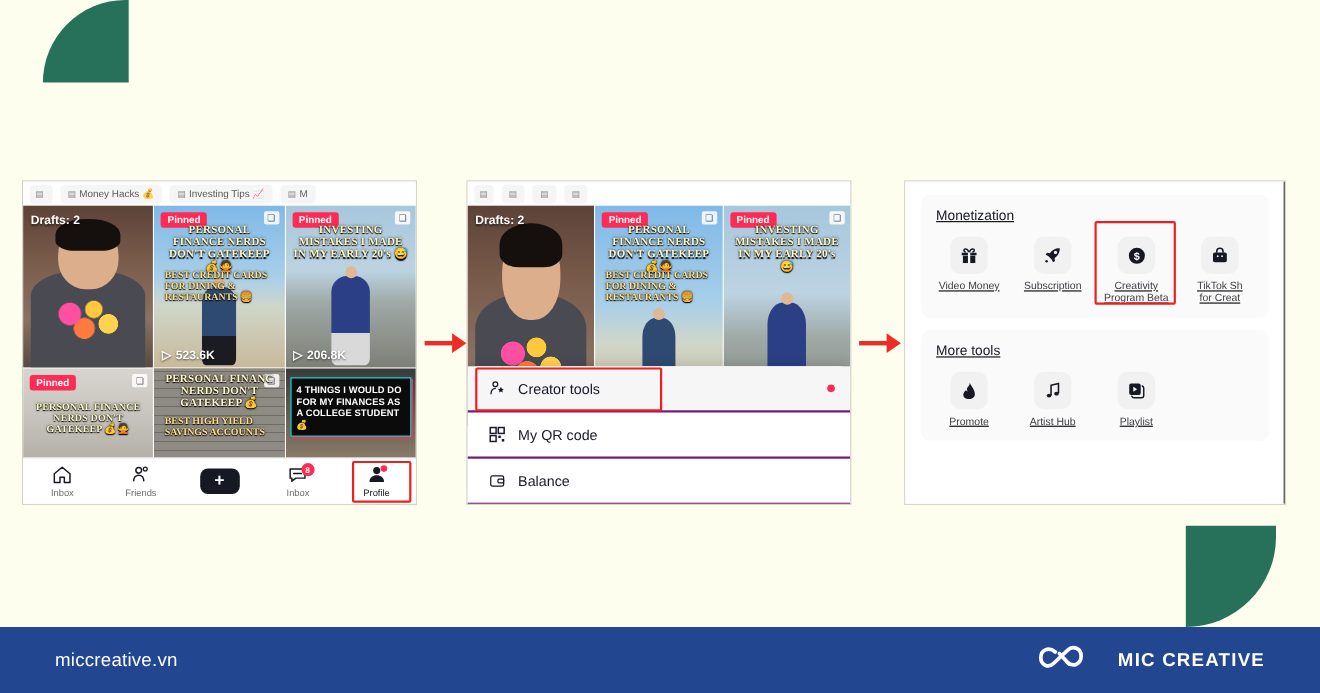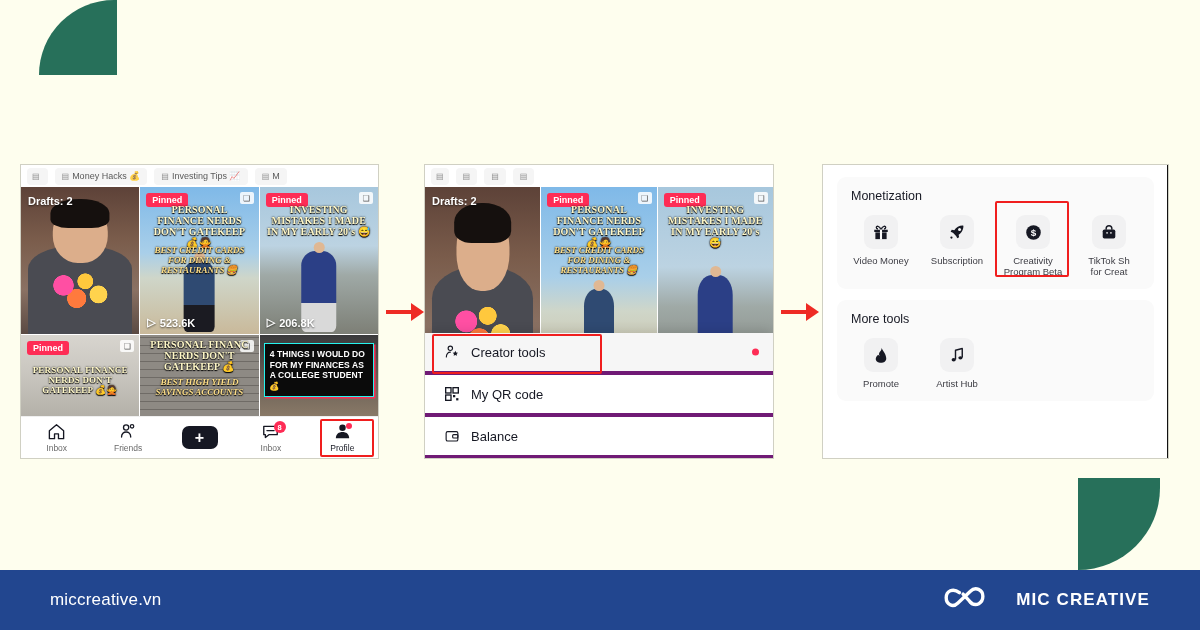--- a/index.html
+++ b/index.html
@@ -104,25 +104,24 @@
     display: flex; align-items: center; justify-content: center;
     font-size: 8px; color: #555;
   }
   .ov-title {
     position: absolute; left: 6%; right: 6%; top: 17px; text-align: center;
     font-family: "Liberation Serif", serif; font-weight: bold;
     font-size: 10px; line-height: 11px; color: #FFF8C8;
     text-shadow: 0 0 2px #000, 0 1px 1px #000; letter-spacing: .2px;
   }
   .ov-sub {
-    position: absolute; left: 8%; right: 8%; top: 58px; text-align: center;
+    position: absolute; left: 8%; right: 8%; top: 58px; text-align: left;
     font-family: "Liberation Serif", serif; font-weight: bold;
     font-size: 9px; line-height: 10px; color: #FFE08A;
     text-shadow: 0 0 2px #000, 0 1px 1px #000;
-    font-style: italic;
   }
   .ov-title.r2 { top: 30px; font-size: 9px; line-height: 10px; }
   .black-card {
     position: absolute; left: 4px; right: 4px; top: 8px;
     background: #0B0B0B; border: 1.5px solid #25F4EE;
     box-shadow: 1.5px 1.5px 0 #FE2C55;
     color: #fff; font-size: 8.5px; font-weight: bold; line-height: 10.5px;
     padding: 5px 5px; letter-spacing: .1px;
   }
   .person {
@@ -199,37 +198,37 @@
   #hl-profile { right: 4px; top: 2px; width: 54px; height: 38px; }
 
   
   .sheet {
     position: absolute; left: 0; bottom: 0; width: 100%; height: 125px;
     background: #ffffff; border-top-left-radius: 10px; border-top-right-radius: 10px;
     box-shadow: 0 -3px 10px rgba(0,0,0,.10);
   }
   .sheet-row {
     height: 42px; display: flex; align-items: center; gap: 11px;
-    padding: 0 18px; position: relative; border-bottom: 4px solid #701a75;
+    padding: 0 18px; position: relative; border-bottom: 2px solid #701a75;
   }
   .sheet-row:first-child { background: #F6F6F6; }
   .sheet-row .lbl { font-size: 13px; color: #161823; }
   .sheet-ic { width: 17px; height: 17px; display: flex; align-items: center;
               justify-content: center; color: #161823; }
   .row-dot {
     position: absolute; right: 14px; top: 50%; transform: translateY(-50%);
     width: 7px; height: 7px; border-radius: 50%; background: #FE2C55;
   }
   #hl-creator { left: 7px; top: 1px; width: 170px; height: 40px; }
 
   
   .ct-panel { position: absolute; left: 0; top: 0; width: 100%; height: 100%;
               background: #ffffff; padding: 12px 0 0 0; }
   .ct-card { background: #FAFAFA; border-radius: 9px; margin: 0 14px 11px 14px;
-             padding: 12px 0 10px 0; position: relative; }
+             padding: 12px 0 10px 0; position: relative; text-decoration: underline; }
   .ct-head { font-size: 12.5px; color: #161823; font-weight: normal;
              padding: 0 14px 8px 14px; }
   .ct-grid { display: flex; align-items: flex-start; padding: 0 6px; }
   .ct-item { width: 76px; flex: none; display: flex; flex-direction: column;
              align-items: center; gap: 6px; position: relative; padding: 4px 0 2px 0; }
   .ct-icon-box { width: 34px; height: 34px; border-radius: 9px; background: #F1F1F2;
                  display: flex; align-items: center; justify-content: center; }
   .ct-label { font-size: 9.5px; color: #3c3c43; text-align: center; line-height: 11px;
               white-space: pre-line; }
   #hl-cpb { left: 158px; top: 24px; width: 74px; height: 76px; }
@@ -516,20 +515,30 @@
         <div class="ct-item">
           <div class="ct-icon-box">
             <svg width="18" height="18" viewBox="0 0 24 24">
               <path d="M10 18 V5.6 L19 3.4 V15.4" fill="none" stroke="#161823" stroke-width="1.9" stroke-linejoin="round"></path>
               <ellipse cx="7.6" cy="18.2" rx="2.8" ry="2.3" fill="#161823"></ellipse>
               <ellipse cx="16.6" cy="15.8" rx="2.8" ry="2.3" fill="#161823"></ellipse>
             </svg>
           </div>
           <div class="ct-label">Artist Hub</div>
         </div>
+        <div class="ct-item">
+          <div class="ct-icon-box">
+            <svg width="18" height="18" viewBox="0 0 24 24">
+              <rect x="3.4" y="3.4" width="14" height="14" rx="2.4" fill="#161823"></rect>
+              <path d="M8.4 7.4 L13 10.4 L8.4 13.4 Z" fill="#FAFAFA"></path>
+              <path d="M19.2 6.6 C20.4 7 21 8 21 9.4 V18 C21 19.6 19.8 20.8 18.2 20.8 H9.4 C8 20.8 7 20.2 6.6 19" fill="none" stroke="#161823" stroke-width="1.8" stroke-linecap="round"></path>
+            </svg>
+          </div>
+          <div class="ct-label">Playlist</div>
+        </div>
       </div>
     </div>
   </div>
   <div class="clip-edge"></div>
 </div>
 
 <div class="footer">
   <span class="footer-url">miccreative.vn</span>
   <div class="footer-brand">
     <svg width="44" height="28" viewBox="0 0 60 38">

